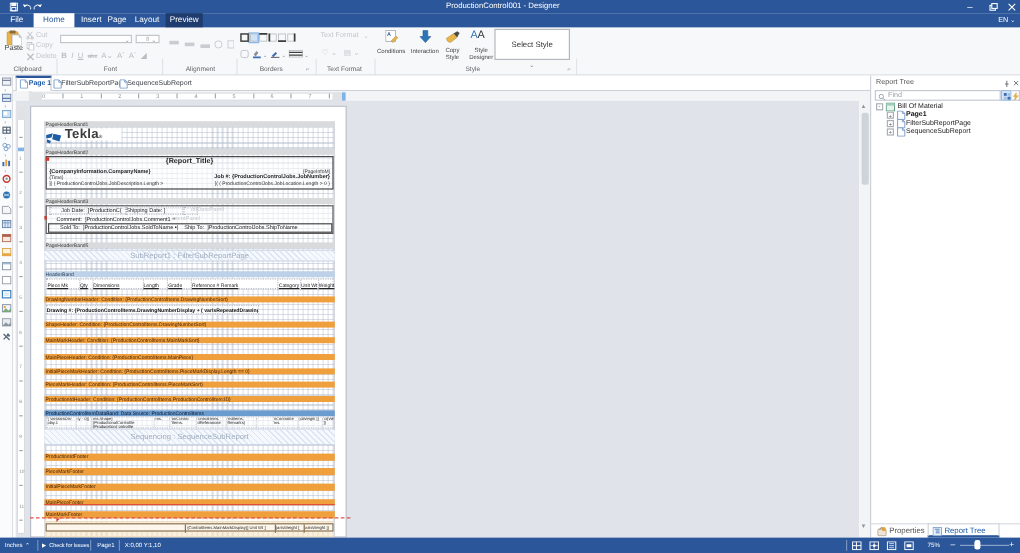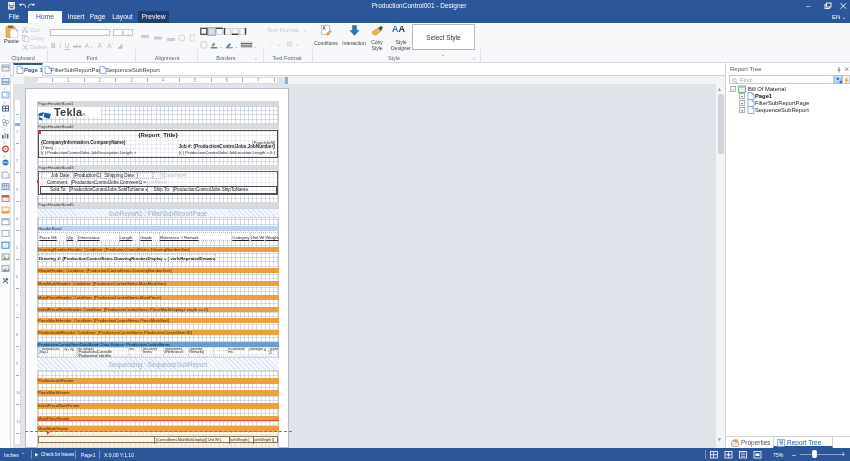--- a/index.html
+++ b/index.html
@@ -188,21 +188,21 @@
     <div class="abs" style="left:314px;top:17px;width:24px;text-align:center;font-size:5px;color:#444;">Conditions</div>
     <svg class="abs" style="left:349px;top:2px;" width="11" height="11" viewBox="0 0 11 11">
       <path d="M3.5 0.5 h4 v5 h2.5 L5.5 10.5 1 5.5 h2.5z" fill="#2e75b6" stroke="#1f5d9a" stroke-width="0.5"></path>
     </svg>
     <div class="abs" style="left:342px;top:17px;width:24px;text-align:center;font-size:5px;color:#444;">Interaction</div>
     <svg class="abs" style="left:371px;top:2px;" width="13" height="11" viewBox="0 0 13 11">
       <path d="M1 7 L7 3 l3 3 -5 4 q-3 1 -4-3z" fill="#e9b44c" stroke="#b8923d" stroke-width="0.5"></path>
       <path d="M7 3 l3-2 2 1.5 -2 3.5z" fill="#4a4a4a"></path>
     </svg>
     <div class="abs" style="left:368px;top:17px;width:18px;text-align:center;font-size:5px;color:#444;line-height:5.5px;">Copy<br>Style</div>
-    <div class="abs" style="left:392px;top:1px;font-size:9px;font-weight:bold;color:#2e75b6;">A<span style="color:#333;">A</span></div>
+    <div class="abs" style="left:392px;top:1px;font-size:9px;font-weight:normal;color:#2e75b6;">A<span style="color:#333;">A</span></div>
     <div class="abs" style="left:387px;top:17px;width:28px;text-align:center;font-size:5px;color:#444;line-height:5.5px;">Style<br>Designer</div>
     <div class="abs" style="left:412px;top:1px;width:63px;height:26px;background:#fff;border:1px solid #b4b8bd;font-size:6.5px;color:#333;text-align:center;line-height:26px;">Select Style</div>
     <div class="abs" style="left:441px;top:28px;font-size:5px;color:#707478;">⌄</div>
     <div class="glabel" style="left:364px;">Style</div>
     <div class="abs" style="left:473px;top:32px;font-size:5px;color:#8a8e93;">⌐</div>
   </div>
   <div class="abs" id="toolbox">
     <svg width="11" height="385" viewBox="0 0 11 385">
       <g font-family="Liberation Sans">
         <g transform="translate(2,2)">

